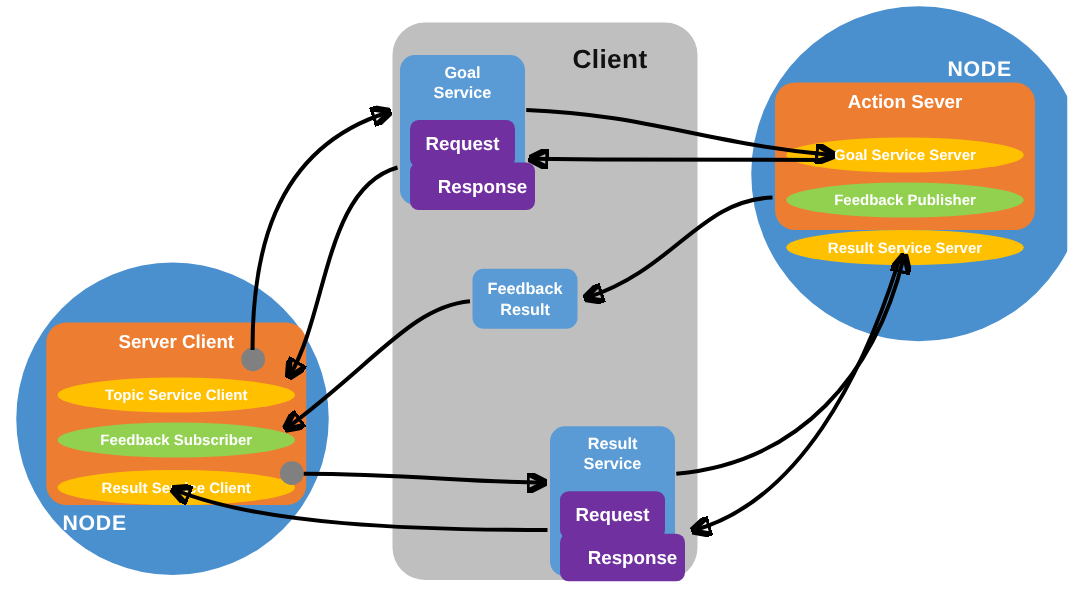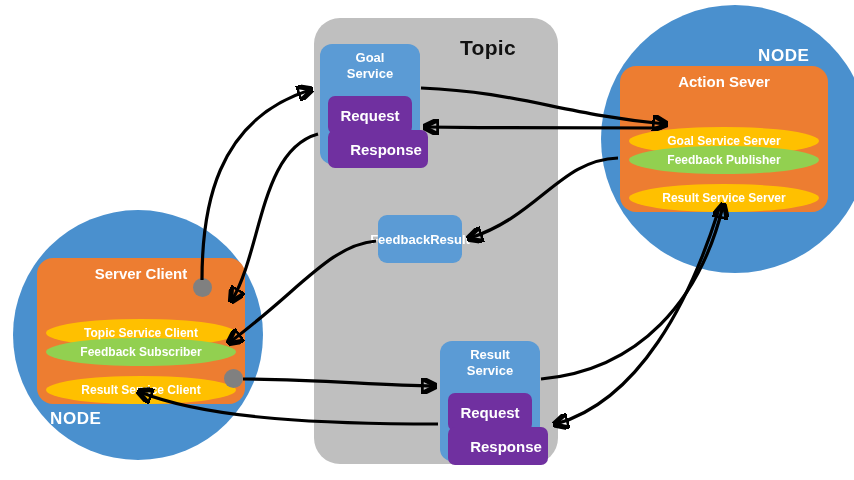--- a/index.html
+++ b/index.html
@@ -58,21 +58,21 @@
   }
   #node-right-label { left: 758px; top: 46px; }
   #node-left-label  { left: 50px;  top: 409px; }
 
   
   .action-box {
     position: absolute;
     background: #ed7d31;
     border-radius: 16px;
   }
-  #action-server-box { left: 620px; top: 66px;  width: 208px; height: 146px; }
+  #action-server-box { left: 620px; top: 66px;  width: 208px; height: 118px; }
   #action-client-box { left: 37px;  top: 258px; width: 208px; height: 146px; }
 
   .action-box-title {
     position: absolute;
     left: 0; right: 0;
     top: 7px;
     text-align: center;
     font-size: 15px;
     font-weight: bold;
     color: #ffffff;
@@ -88,21 +88,21 @@
     display: flex;
     align-items: center;
     justify-content: center;
     font-size: 12px;
     font-weight: bold;
     color: #ffffff;
     text-align: center;
   }
   .iface.yellow { background: #ffc000; }
   .iface.green  { background: #92d050; }
-  .iface.r1 { top: 61px; }
+  .iface.r1 { top: 44px; }
   .iface.r2 { top: 80px; }
   .iface.r3 { top: 118px; }
 
   
   .service-box {
     position: absolute;
     background: #5b9bd5;
     border-radius: 12px;
     margin-top: 16px;
   }
@@ -139,21 +139,21 @@
   
   #feedback-topic-box {
     position: absolute;
     left: 378px;
     top: 215px;
     width: 84px;
     height: 48px;
     background: #5b9bd5;
     border-radius: 9px;
     display: flex;
-    flex-direction: row;
+    flex-direction: column;
     align-items: center;
     justify-content: center;
     font-size: 13px;
     font-weight: bold;
     color: #ffffff;
     line-height: 17px;
   }
 
   
   .conn-dot {
@@ -174,21 +174,21 @@
     pointer-events: none;
   }
   #arrows path { fill: none; stroke: #000000; stroke-width: 3.2; }
 </style>
 </head>
 <body>
 
 <div id="stage">
 
   <div class="action-container"></div>
-  <div class="action-title">Topic</div>
+  <div class="action-title">Client</div>
 
   <div id="node-right-circle" class="node-circle"></div>
   <div id="node-right-label" class="node-label">NODE</div>
 
   <div id="action-server-box" class="action-box">
     <div class="action-box-title">Action Sever</div>
     <div class="iface yellow r1">Goal Service Server</div>
     <div class="iface green r2">Feedback Publisher</div>
     <div class="iface yellow r3">Result Service Server</div>
   </div>

